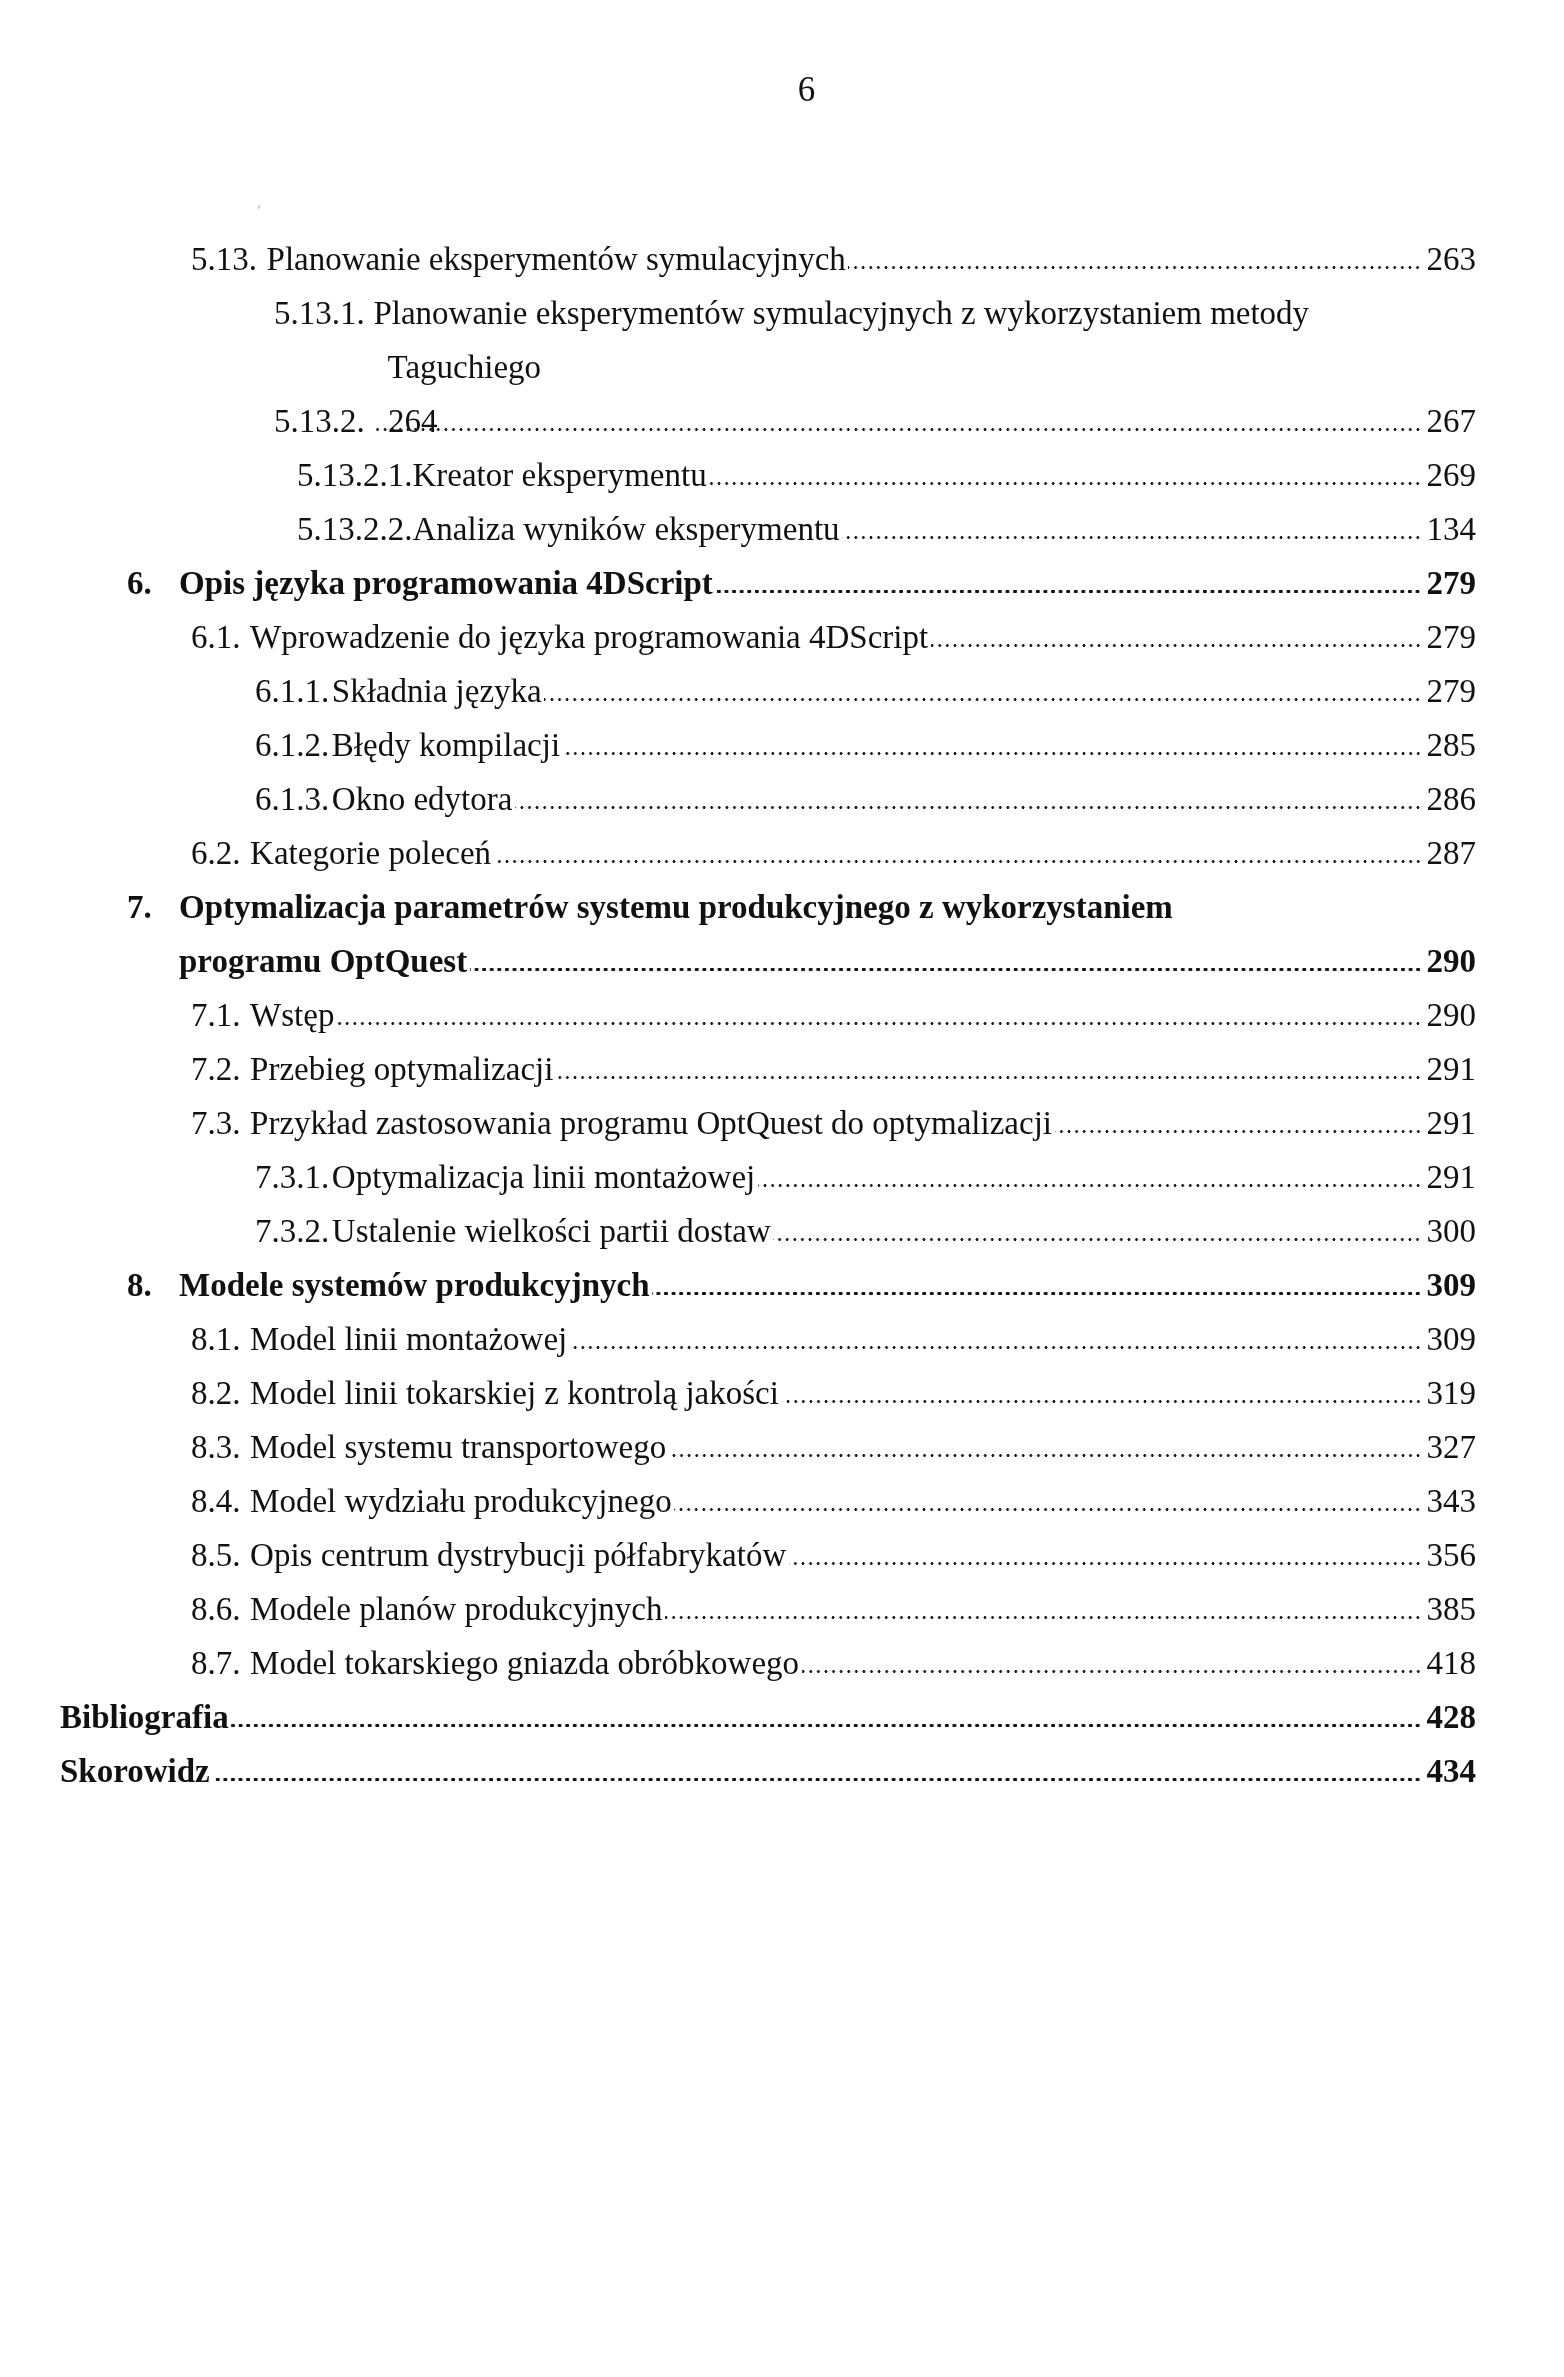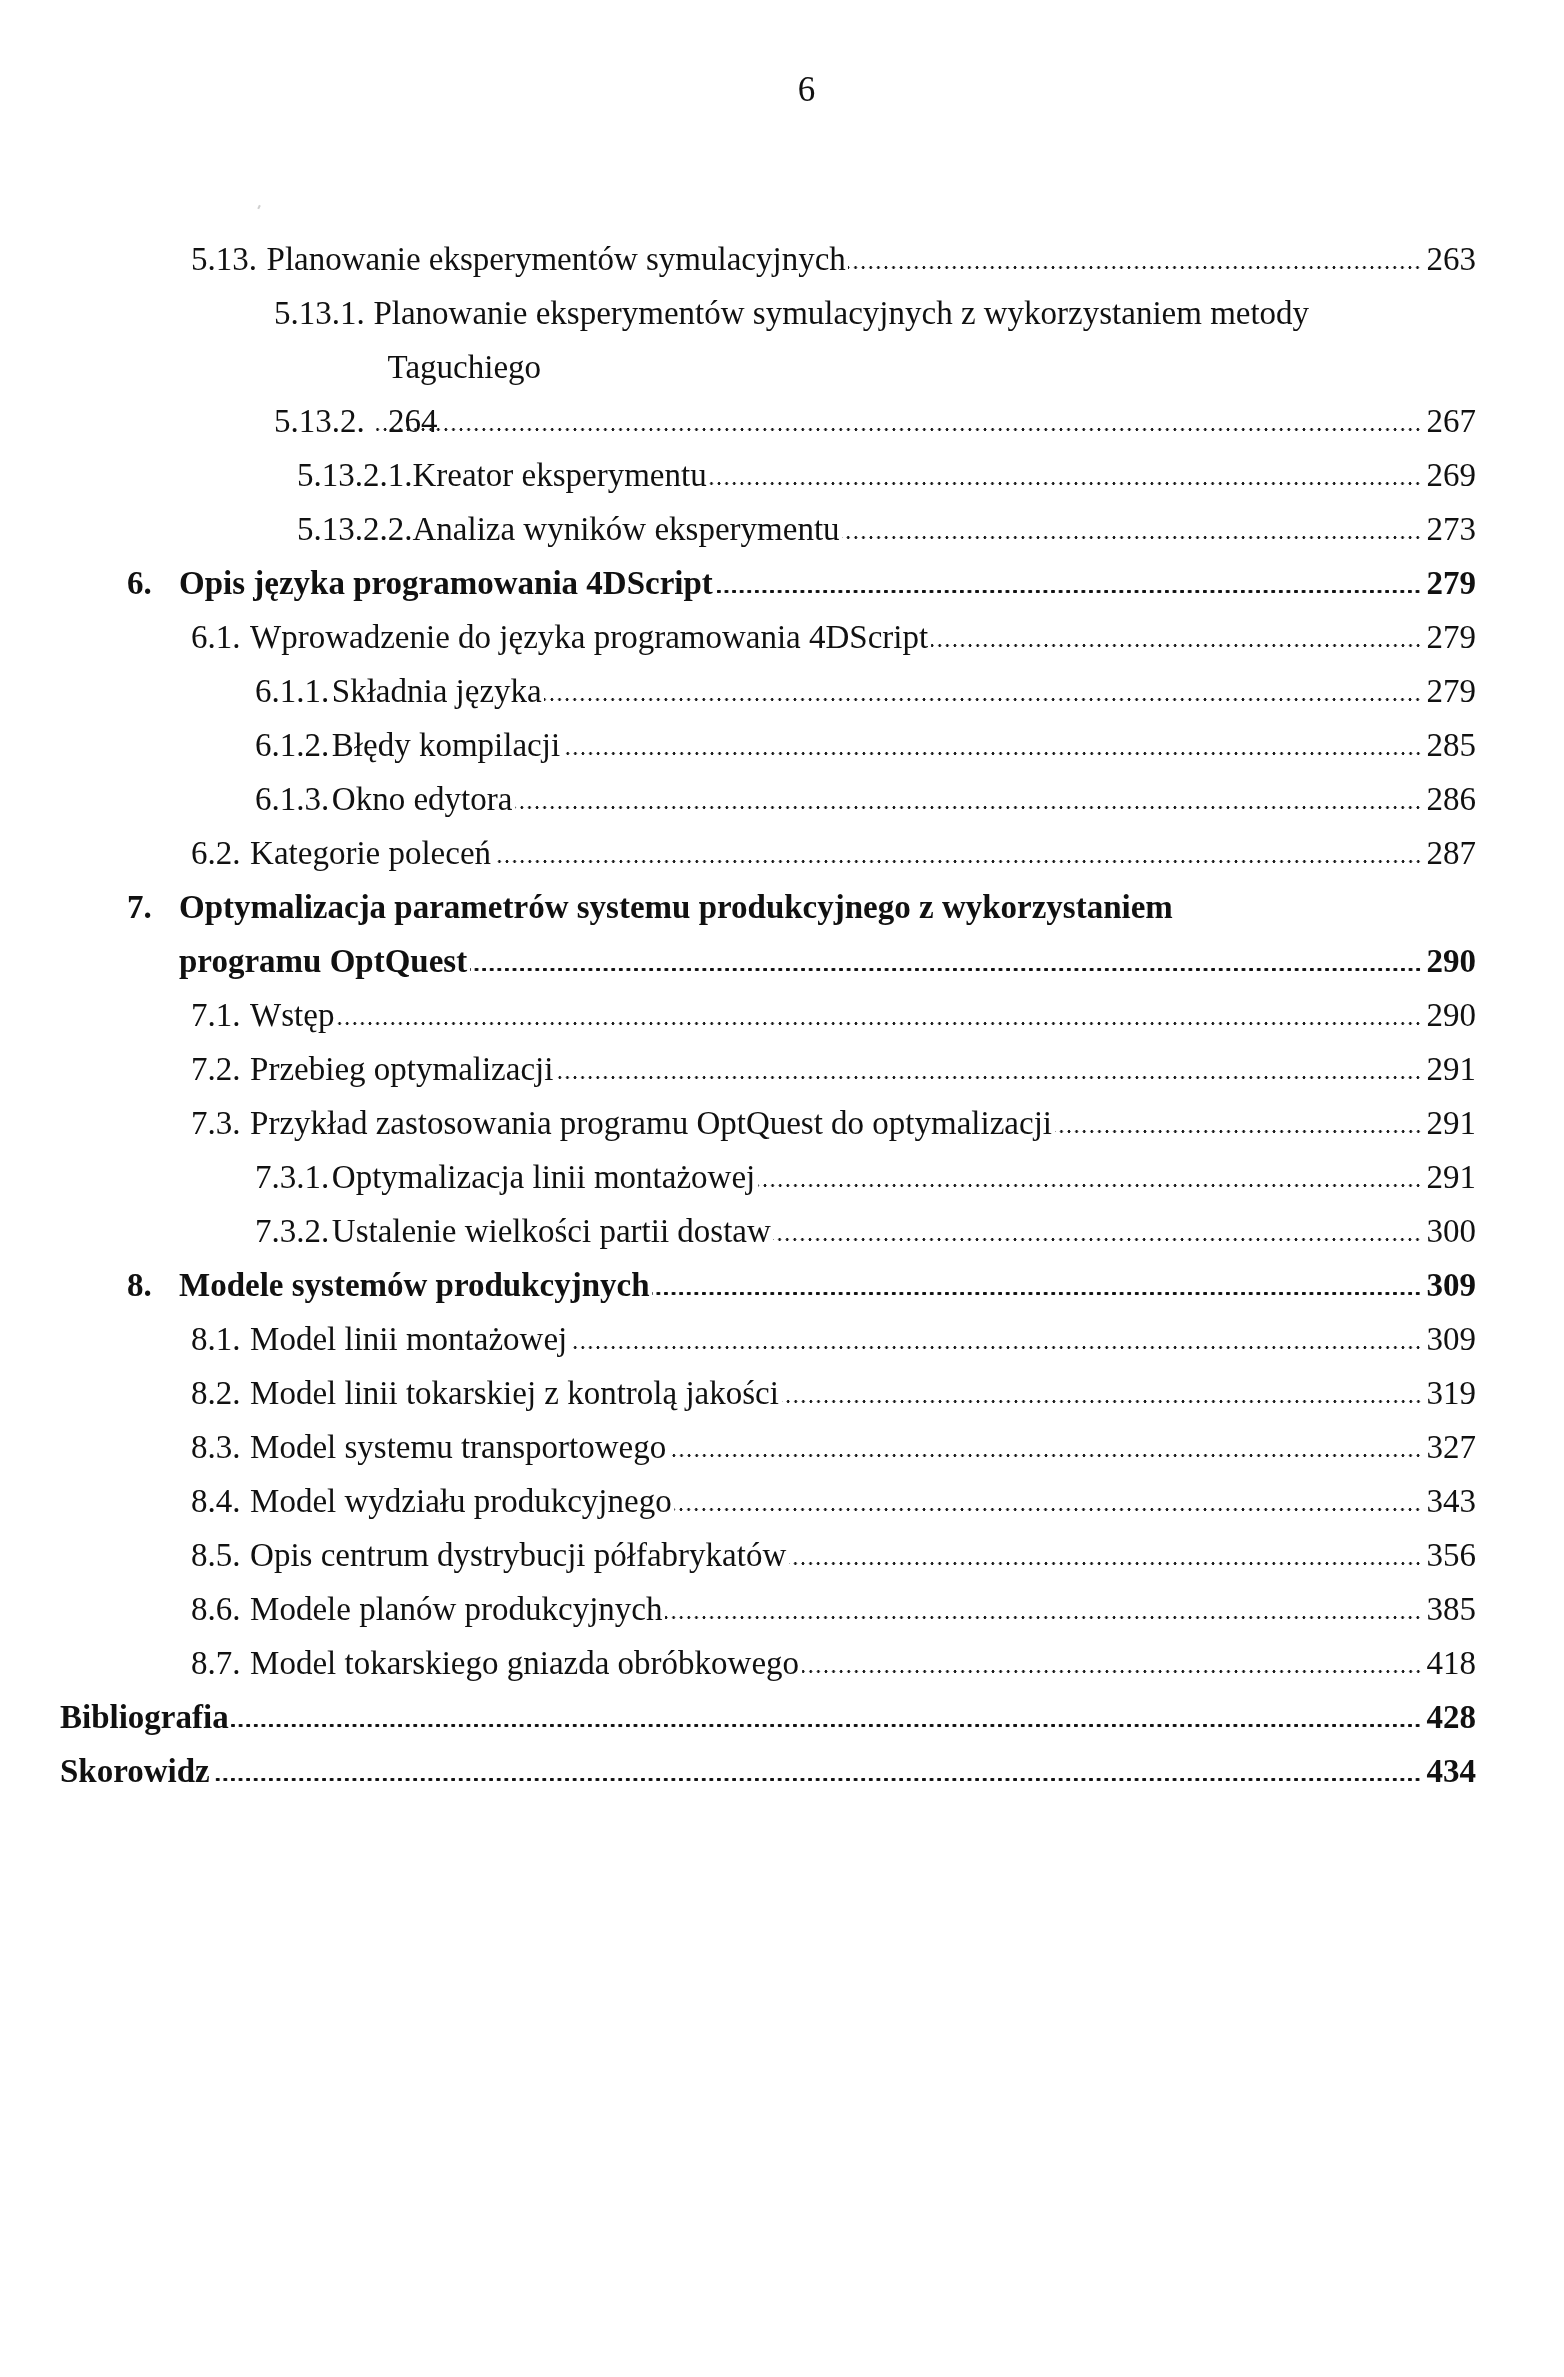--- a/index.html
+++ b/index.html
@@ -76,21 +76,21 @@
     <span class="title">Kreator eksperymentu</span>
     <span class="dotline"></span>
     <span class="page">269</span>
     <span class="end-spacer"></span>
   </div>
 
   <div class="row i-subsub">
     <span class="num">5.13.2.2.</span>
     <span class="title">Analiza wyników eksperymentu</span>
     <span class="dotline"></span>
-    <span class="page">273</span>
+    <span class="page">134</span>
     <span class="end-spacer"></span>
   </div>
 
   <div class="row bold i-ch">
     <span class="num">6.</span>
     <span class="title">Opis języka programowania 4DScript</span>
     <span class="dotline"></span>
     <span class="page">279</span>
     <span class="end-spacer"></span>
   </div>

